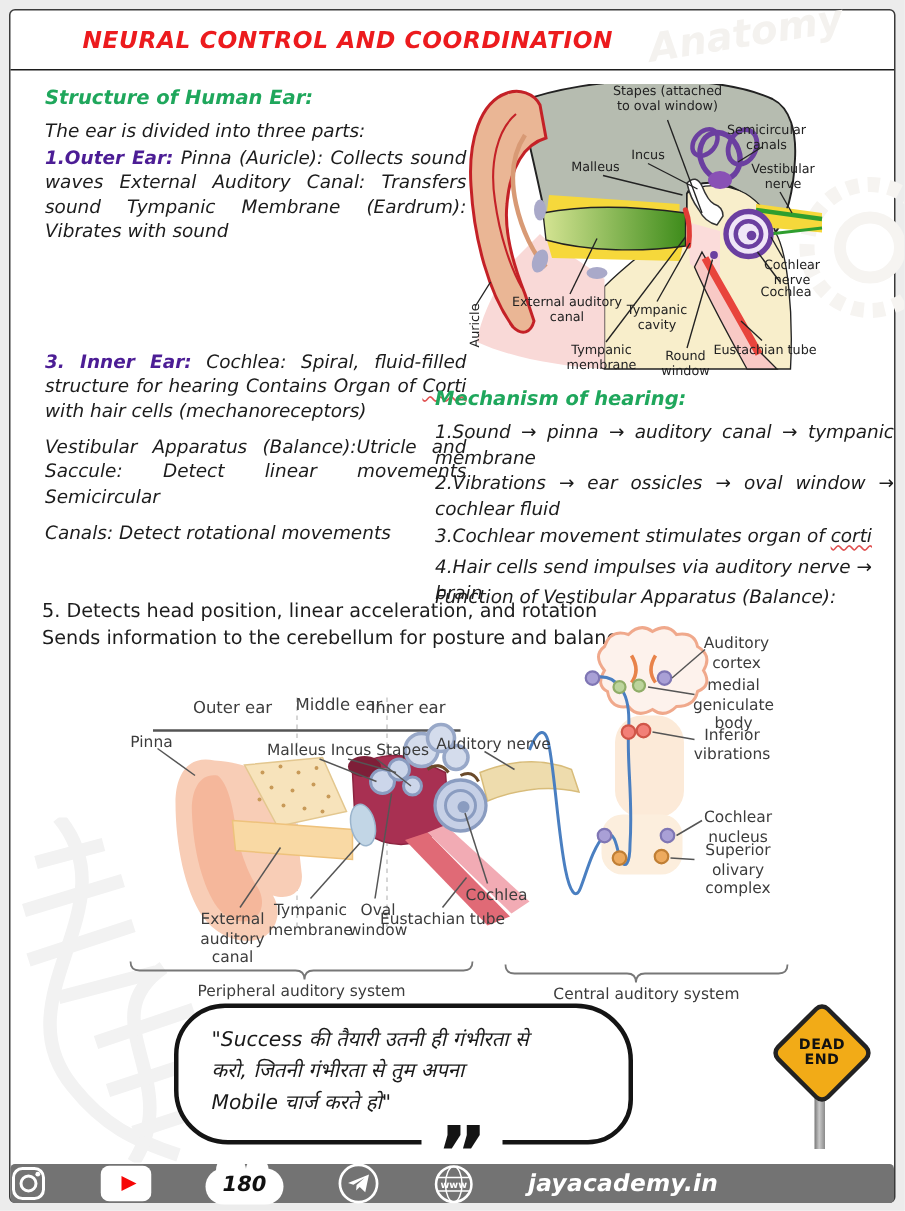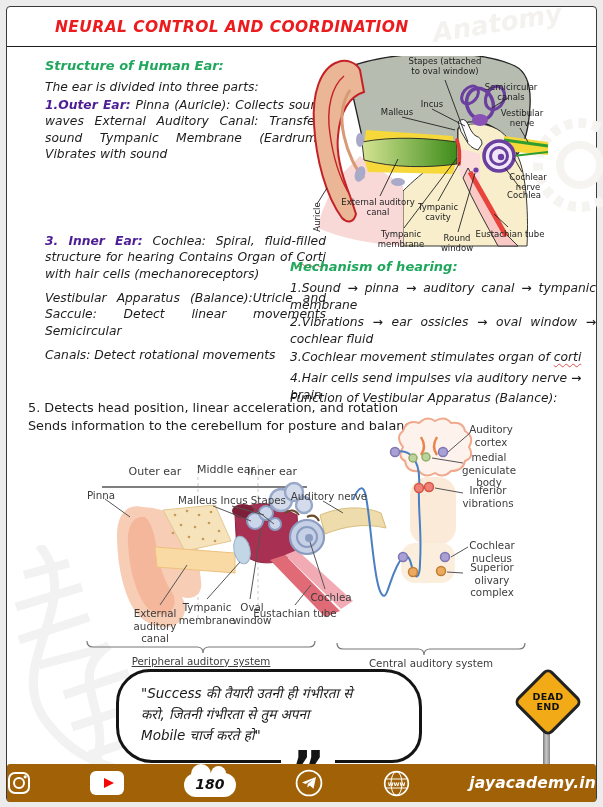--- a/index.html
+++ b/index.html
@@ -10,21 +10,21 @@
   
   .wm{position:absolute;color:#f3f3f3;pointer-events:none;}
   .wm-anatomy{left:432px;top:8px;font-size:26px;font-style:italic;transform:rotate(-9deg);
               font-weight:bold;color:#f4f2ef;}
   
   .title{position:absolute;left:55px;top:18px;font-size:15.5px;font-weight:bold;font-style:italic;
          color:#ec1b1e;letter-spacing:.4px;}
   .head-rule{position:absolute;left:7px;right:7px;top:46px;border-top:1.7px solid #1c1c1c;}
   
   .hand{font-style:italic;color:#1c1c1c;}
-  .col-l{position:absolute;left:45px;width:281px;font-size:12.3px;line-height:16.4px;text-align:justify;}
+  .col-l{position:absolute;left:30px;width:281px;font-size:12.3px;line-height:16.4px;text-align:justify;}
   .col-r{position:absolute;left:290px;width:306px;font-size:12.3px;line-height:16.6px;text-align:justify;}
   .h-green{color:#1fa75c;font-weight:bold;font-style:italic;font-size:13px;}
   .lbl-blue{color:#4c1d95;font-weight:bold;}
   .wavy{text-decoration:underline wavy #e05050;text-decoration-thickness:1px;text-underline-offset:2px;}
   .fullline{position:absolute;left:28px;font-size:12.8px;color:#1c1c1c;}
   
   .diagram{position:absolute;}
   .diagram svg{position:absolute;left:0;top:0;}
   .dlab{position:absolute;transform:translateX(-50%);text-align:center;font-size:8.5px;
         line-height:1.18;color:#222;font-family:"DejaVu Sans",sans-serif;}
@@ -41,22 +41,22 @@
                font-size:52px;font-weight:bold;color:#141414;line-height:40px;height:34px;overflow:hidden;}
   
   .sign-pole{position:absolute;left:543px;top:720px;width:7px;height:46px;
              background:linear-gradient(90deg,#777,#c9c9c9 45%,#8a8a8a);}
   .sign-diamond{position:absolute;left:523px;top:677px;width:44px;height:44px;background:#f2ab17;
                 border:3px solid #222;border-radius:7px;transform:rotate(45deg);}
   .sign-text{position:absolute;left:523px;top:677px;width:50px;height:50px;display:flex;flex-direction:column;
              align-items:center;justify-content:center;font-size:9.5px;font-weight:bold;color:#111;
              line-height:10.5px;letter-spacing:.3px;}
   
-  .footer{position:absolute;left:7px;right:7px;bottom:5px;height:38px;background:#a16207;border-radius:3px;
-          display:flex;align-items:center;justify-content:space-between;gap:36px;}
+  .footer{position:absolute;left:7px;right:7px;bottom:5px;height:26px;background:#737373;border-radius:3px;
+          display:flex;align-items:center;justify-content:flex-start;gap:36px;}
   .cloud{position:relative;width:52px;height:24px;background:#fff;border-radius:13px;margin-top:4px;}
   .cloud::before{content:"";position:absolute;top:-9px;left:7px;width:20px;height:20px;background:#fff;border-radius:50%;}
   .cloud::after{content:"";position:absolute;top:-7px;left:27px;width:15px;height:15px;background:#fff;border-radius:50%;}
   .cloud span{position:absolute;left:0;right:0;top:3px;text-align:center;font-size:14px;font-weight:bold;
               font-style:italic;color:#111;z-index:2;}
   .site{color:#fff;font-size:15.5px;font-weight:bold;font-style:italic;letter-spacing:.2px;}
 </style>
 </head>
 <body>
 
@@ -271,21 +271,21 @@
     <div class="dlab2" style="left:70px;top:192px;width:72px;">External auditory canal</div>
     <div class="dlab2" style="left:122px;top:186px;width:80px;">Tympanic membrane</div>
     <div class="dlab2" style="left:167px;top:186px;width:58px;">Oval window</div>
     <div class="dlab2" style="left:210px;top:192px;width:84px;">Eustachian tube</div>
     <div class="dlab2" style="left:246px;top:176px;width:60px;">Cochlea</div>
     <div class="dlab2" style="left:406px;top:8px;width:66px;">Auditory cortex</div>
     <div class="dlab2" style="left:404px;top:36px;width:80px;">medial geniculate body</div>
     <div class="dlab2" style="left:403px;top:69px;width:70px;">Inferior vibrations</div>
     <div class="dlab2" style="left:407px;top:124px;width:66px;">Cochlear nucleus</div>
     <div class="dlab2" style="left:407px;top:146px;width:64px;">Superior olivary complex</div>
-    <div class="dlab2" style="left:116px;top:240px;width:220px;text-decoration:underline;">Peripheral auditory system</div>
+    <div class="dlab2" style="left:116px;top:240px;width:220px;">Peripheral auditory system</div>
     <div class="dlab2" style="left:346px;top:242px;width:200px;">Central auditory system</div>
   </div>
 
   <div class="quote">
     <div class="quote-text">
       <div>"Success की तैयारी उतनी ही गंभीरता से</div>
       <div>करो, जितनी गंभीरता से तुम अपना</div>
       <div>Mobile चार्ज करते हो"</div>
     </div>
     <div class="quote-marks">”</div>

